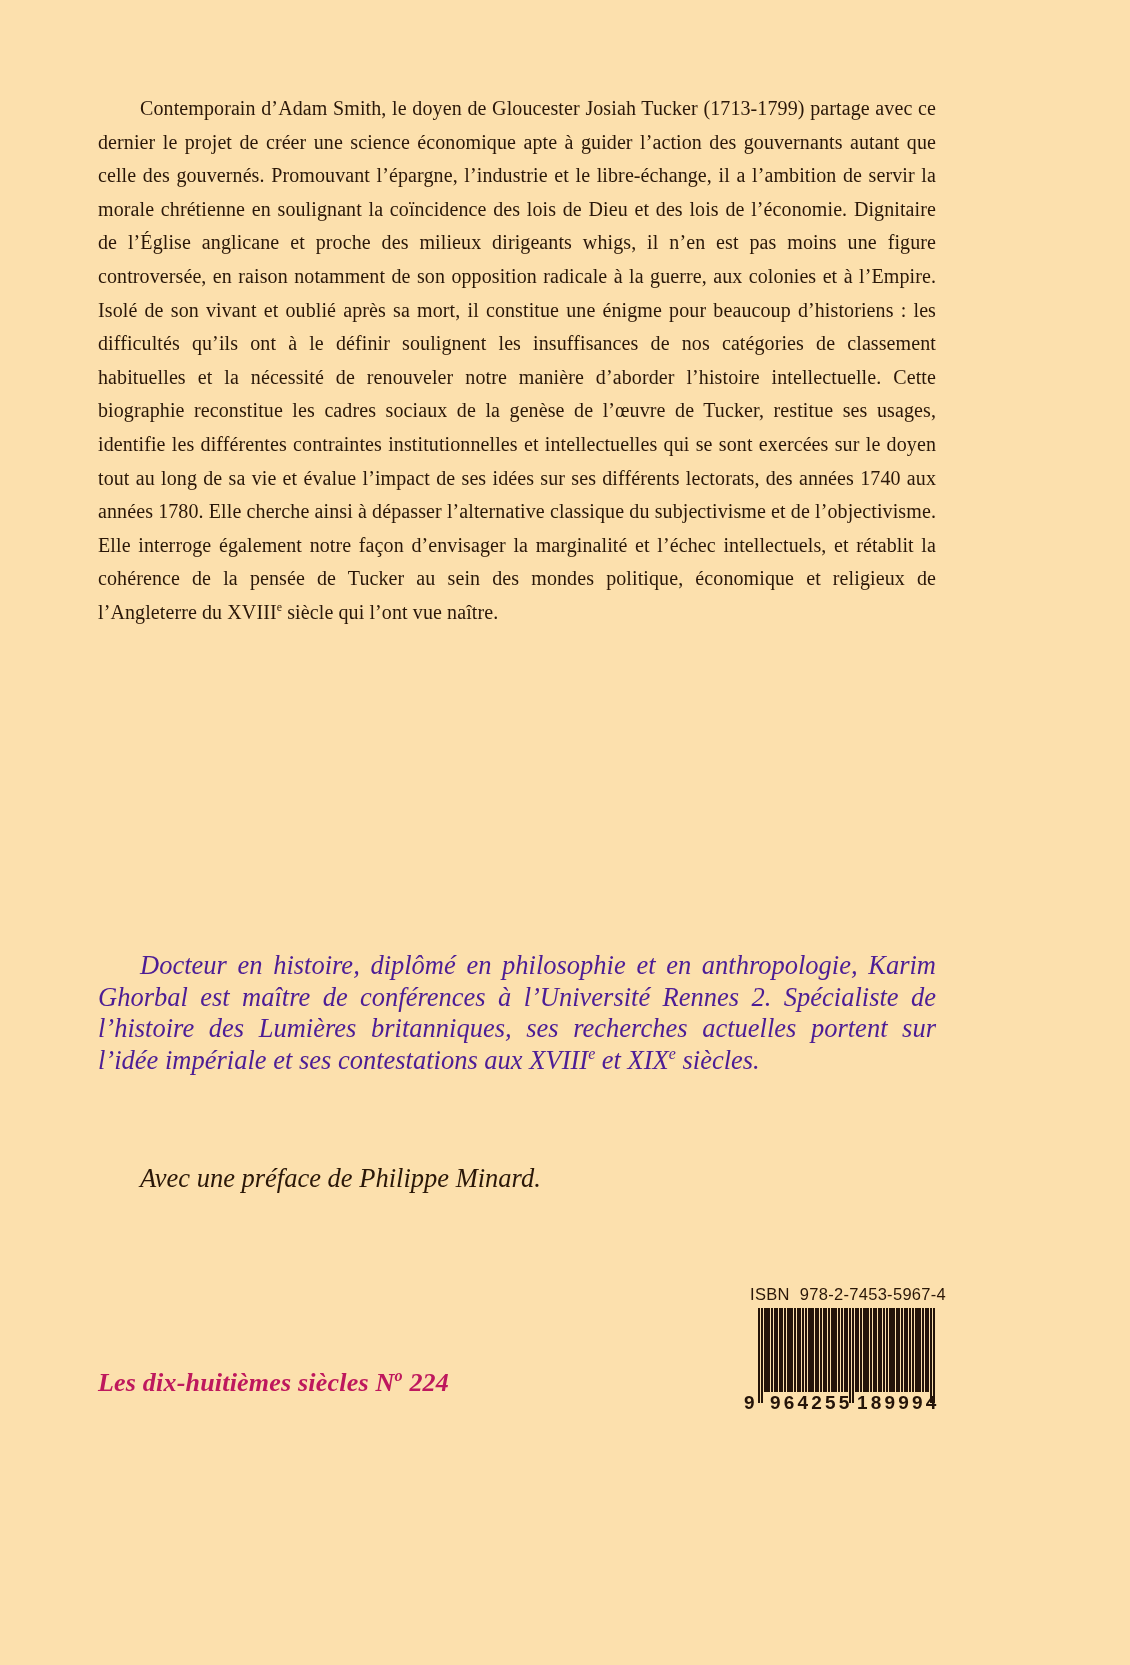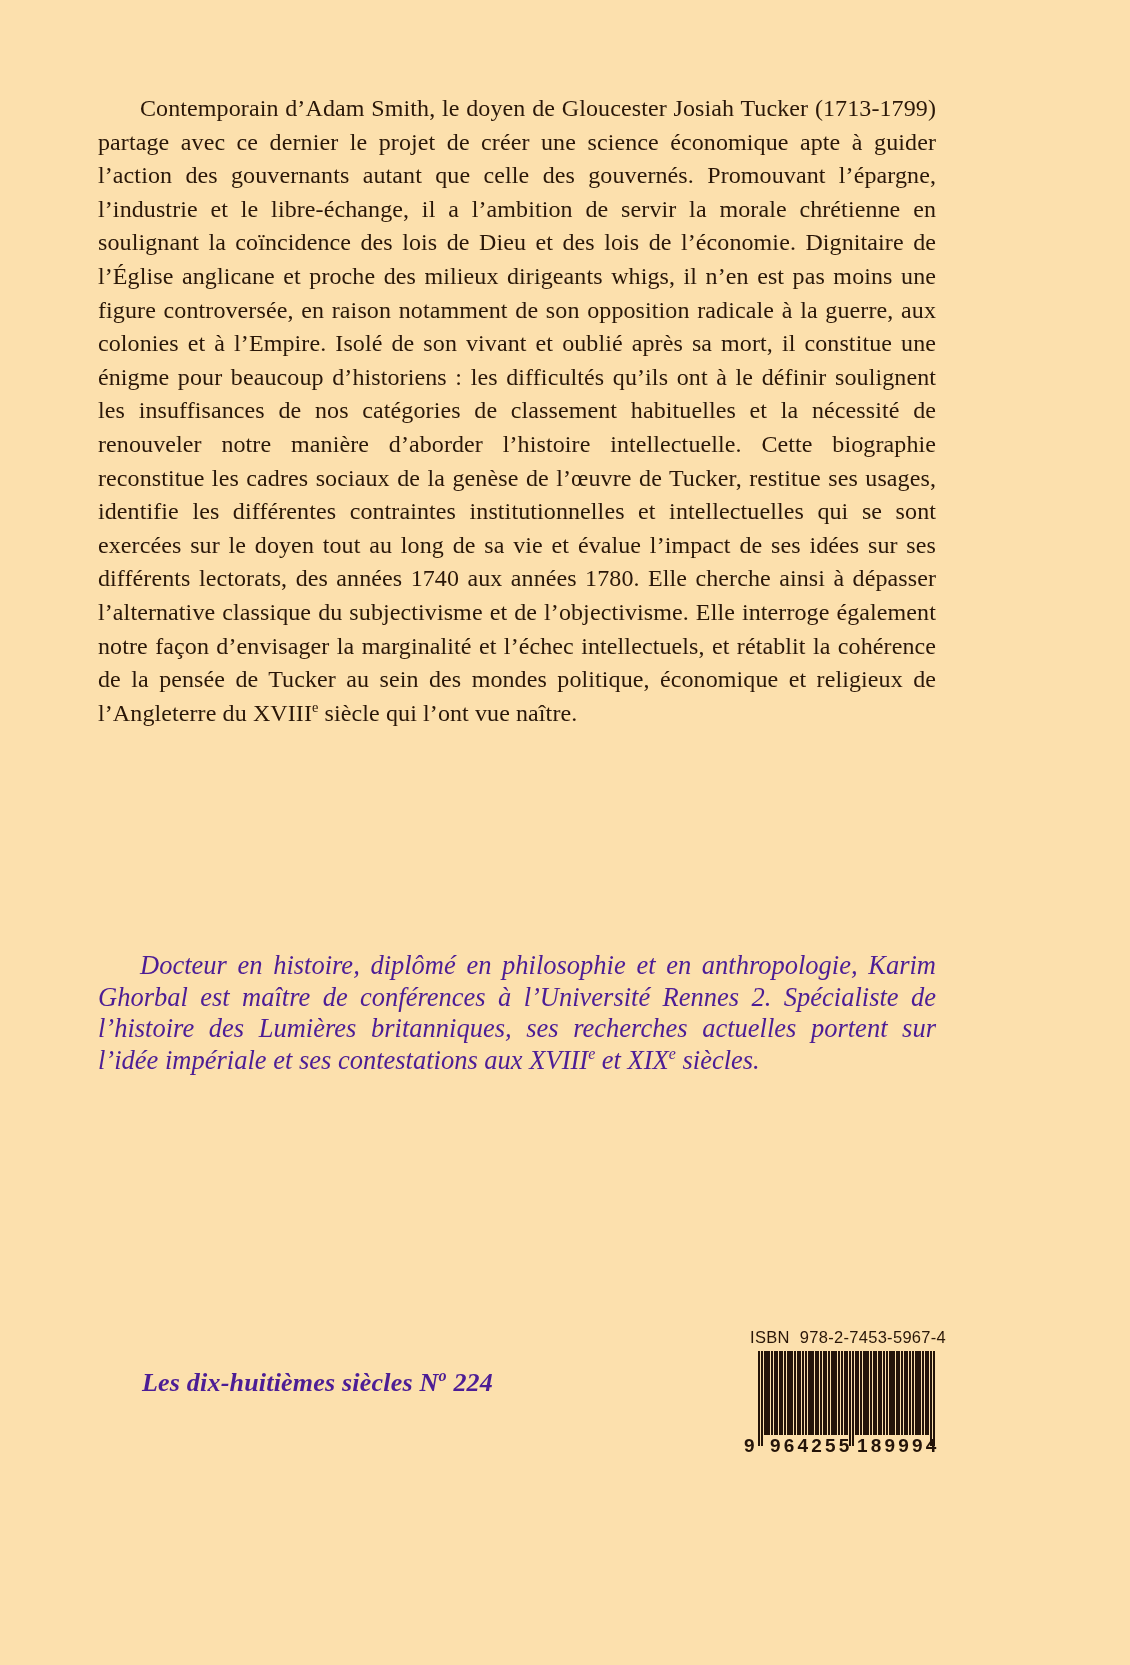--- a/index.html
+++ b/index.html
@@ -21,21 +21,21 @@
     inset: 0;
     background: #fce0ad;
   }
 
   
   .blurb {
     position: absolute;
     left: 98px;
     top: 92px;
     width: 838px;
-    font-size: 24px;
+    font-size: 20px;
     line-height: 33.6px;
     text-align: justify;
     text-justify: inter-word;
     text-indent: 42px;
     letter-spacing: 0.1px;
     color: #2a1708;
   }
   .blurb .sc {
     font-variant: small-caps;
     font-size: 1em;
@@ -77,37 +77,35 @@
   }
 
   
   .series {
     position: absolute;
     left: 98px;
     top: 1368px;
     font-size: 26px;
     font-style: italic;
     font-weight: bold;
-    color: #4c1d95;
+    color: #be185d;
     letter-spacing: 0.2px;
-    margin-left: 44px;
   }
   .series sup {
     font-size: 0.62em;
     vertical-align: super;
     line-height: 0;
   }
 
   
   .barcode-block {
     position: absolute;
     left: 744px;
     top: 1285px;
     width: 200px;
-    margin-top: 43px;
   }
   .isbn-line {
     font-family: "Liberation Sans", "DejaVu Sans", sans-serif;
     font-size: 16.5px;
     color: #2a1708;
     letter-spacing: 0.3px;
     white-space: nowrap;
     margin-bottom: 4px;
     padding-left: 6px;
   }
@@ -170,20 +168,21 @@
 </style>
 </head>
 <body>
 
 <div class="page">
 
   <div class="blurb"><span>Contemporain d’Adam Smith, le doyen de Gloucester Josiah Tucker (1713-1799) partage avec ce dernier le projet de créer une science économique apte à guider l’action des gouvernants autant que celle des gouvernés. Promouvant l’épargne, l’industrie et le libre-échange, il a l’ambition de servir la morale chrétienne en soulignant la coïncidence des lois de Dieu et des lois de l’économie. Dignitaire de l’Église anglicane et proche des milieux dirigeants whigs, il n’en est pas moins une figure controversée, en raison notamment de son opposition radicale à la guerre, aux colonies et à l’Empire. Isolé de son vivant et oublié après sa mort, il constitue une énigme pour beaucoup d’historiens : les difficultés qu’ils ont à le définir soulignent les insuffisances de nos catégories de classement habituelles et la nécessité de renouveler notre manière d’aborder l’histoire intellectuelle. Cette biographie reconstitue les cadres sociaux de la genèse de l’œuvre de Tucker, restitue ses usages, identifie les différentes contraintes institutionnelles et intellectuelles qui se sont exercées sur le doyen tout au long de sa vie et évalue l’impact de ses idées sur ses différents lectorats, des années 1740 aux années 1780. Elle cherche ainsi à dépasser l’alternative classique du subjectivisme et de l’objectivisme. Elle interroge également notre façon d’envisager la marginalité et l’échec intellectuels, et rétablit la cohérence de la pensée de Tucker au sein des mondes politique, économique et religieux de l’Angleterre du </span><span class="sc">XVIII</span><sup class="ord">e</sup><span> siècle qui l’ont vue naître.</span></div>
 
   <div class="bio"><span>Docteur en histoire, diplômé en philosophie et en anthropologie, Karim Ghorbal est maître de conférences à l’Université Rennes 2. Spécialiste de l’histoire des Lumières britanniques, ses recherches actuelles portent sur l’idée impériale et ses contestations aux </span><span class="sc">XVIII</span><sup class="ord">e</sup><span> et </span><span class="sc">XIX</span><sup class="ord">e</sup><span> siècles.</span></div>
 
+  <div class="preface">Avec une préface de Philippe Minard.</div>
 
   <div class="series"><span>Les dix-huitièmes siècles N</span><sup>o</sup><span> 224</span></div>
 
   <div class="barcode-block">
     <div class="isbn-line">
       <span class="isbn-label">ISBN</span><span>978-2-7453-5967-4</span>
     </div>
     <div class="barcode-box">
       <div class="bars">
         <span class="bar w1 tall"></span>

